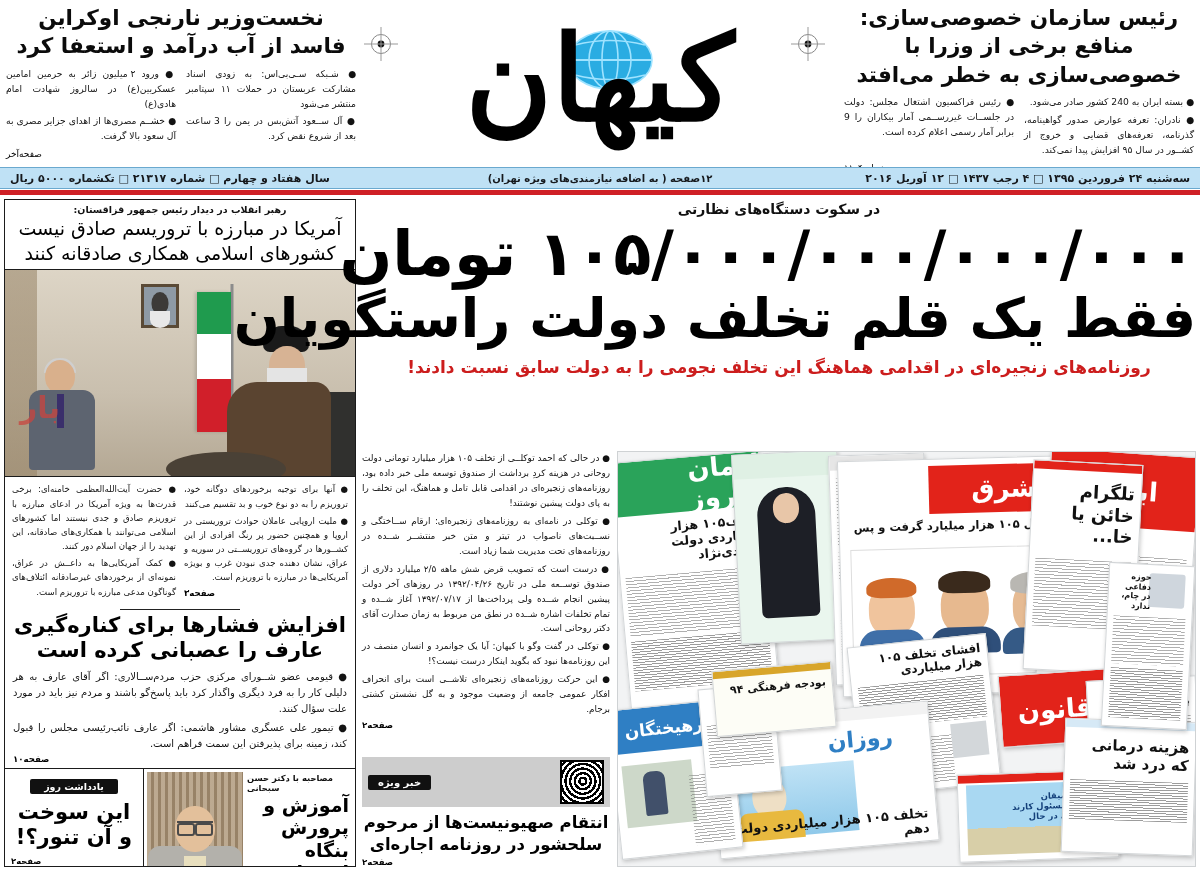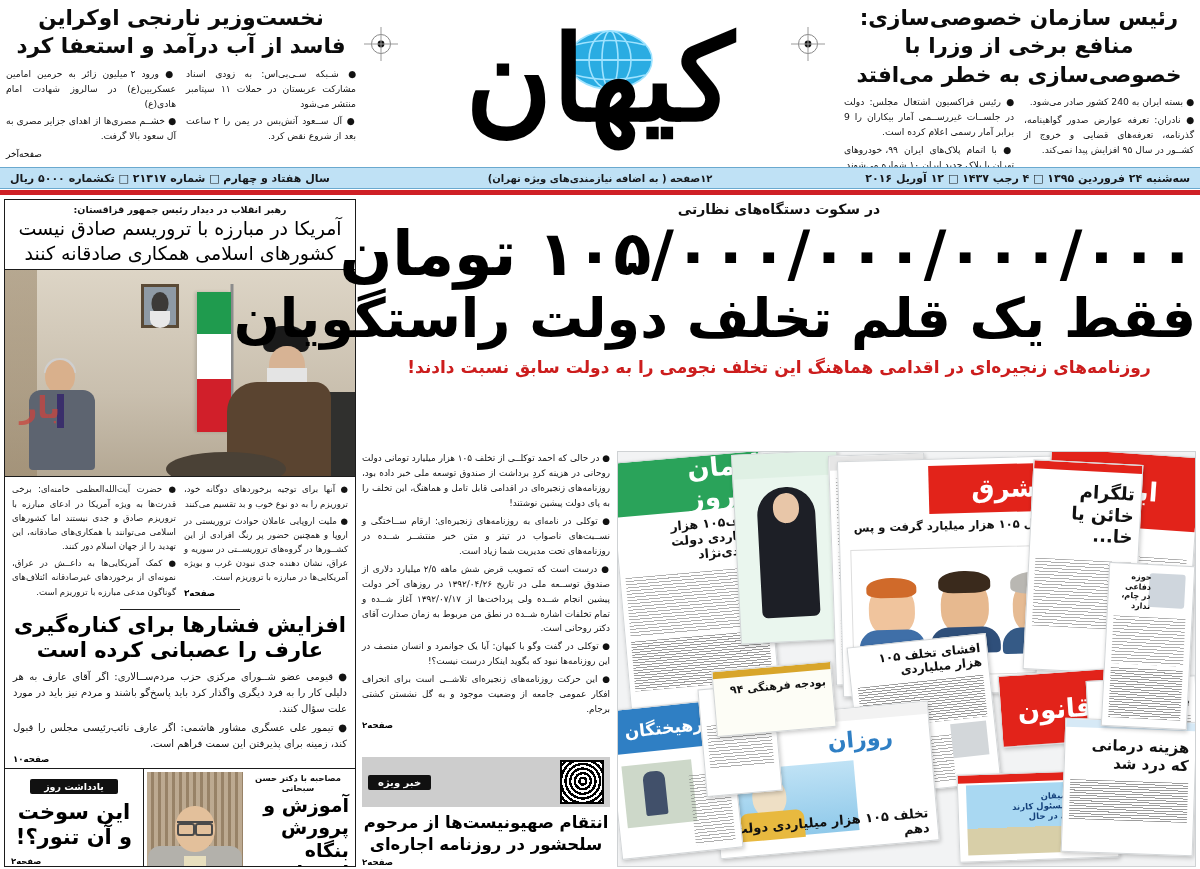--- a/index.html
+++ b/index.html
@@ -301,21 +301,21 @@
   .bs-left {
     flex: 0 0 212px;
     display:flex;
     border-left: 1px solid #1b1b1b;
   }
   .bs-left .txt {
     flex: 1 1 auto;
     padding: 4px 6px 0 2px;
   }
   .bs-left .kick {
-    font-size: 8.4px; font-weight:700; text-align:center; color:#111;
+    font-size: 8.4px; font-weight:700; text-align:left; color:#111;
   }
   .bs-left .ttl {
     font-size: 19px; font-weight:700; line-height:1.18; text-align:right; color:#000; margin-top:1px;
   }
   .bs-left .photo {
     flex: 0 0 96px;
     margin: 3px 2px 4px 3px;
     background:#cfcabd;
     position:relative;
     overflow:hidden;
@@ -521,40 +521,39 @@
       <line x1="0" y1="17" x2="34" y2="17" stroke="#999" stroke-width="1"></line>
       <line x1="17" y1="0" x2="17" y2="34" stroke="#999" stroke-width="1"></line>
     </svg>
   </div>
 
   <div class="ear left">
     <div class="ear-head">نخست‌وزیر نارنجی اوکراین فاسد از آب درآمد و استعفا کرد</div>
     <div class="ear-bullets">
       <div class="ear-col">
         <div class="ear-bullet">● شـبکه سـی‌بی‌اس: به زودی اسناد مشارکت عربستان در حملات ۱۱ سپتامبر منتشر می‌شود</div>
-        <div class="ear-bullet">● آل ســعود آتش‌بس در یمن را ۲ ساعت بعد از شروع نقض کرد.</div>
+        <div class="ear-bullet">● آل ســعود آتش‌بس در یمن را 3 ساعت بعد از شروع نقض کرد.</div>
       </div>
       <div class="ear-col">
         <div class="ear-bullet">● ورود ۲ میلیون زائر به حرمین امامین عسکریین(ع) در سالروز شهادت امام هادی(ع)</div>
         <div class="ear-bullet">● خشــم مصری‌ها از اهدای جزایر مصری به آل سعود بالا گرفت.</div>
       </div>
     </div>
     <div class="ear-pages l">صفحه‌آخر</div>
   </div>
 
   <div class="ear right">
     <div class="ear-head">رئیس سازمان خصوصی‌سازی: منافع برخی از وزرا با خصوصی‌سازی به خطر می‌افتد</div>
     <div class="ear-bullets">
       <div class="ear-col">
         <div class="ear-bullet">● بسته ایران به 240 کشور صادر می‌شود.</div>
         <div class="ear-bullet">● نادران: تعرفه عوارض صدور گواهینامه، گذرنامه، تعرفه‌های قضایی و خروج از کشــور در سال ۹۵ افزایش پیدا نمی‌کند.</div>
       </div>
       <div class="ear-col">
         <div class="ear-bullet">● رئیس فراکسیون اشتغال مجلس: دولت در جلســات غیررســمی آمار بیکاران را 9 برابر آمار رسمی اعلام کرده است.</div>
-        <div class="ear-bullet">● با اتمام پلاک‌های ایران ۹۹، خودروهای تهران با پلاک جدید ایران ۱۰ شماره می‌شوند</div>
       </div>
     </div>
     <div class="ear-pages l">صفحات۴و۱۱</div>
   </div>
 
   <div class="masthead">
     <div class="masthead-inner">
       <div class="globe">
         <svg width="86" height="60" viewBox="0 0 86 60">
           <ellipse cx="43" cy="30" rx="42" ry="29" fill="#2aace2"></ellipse>

